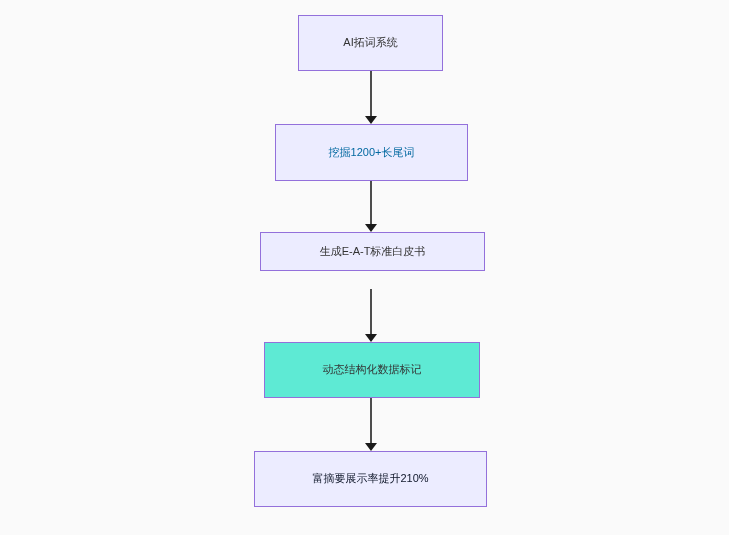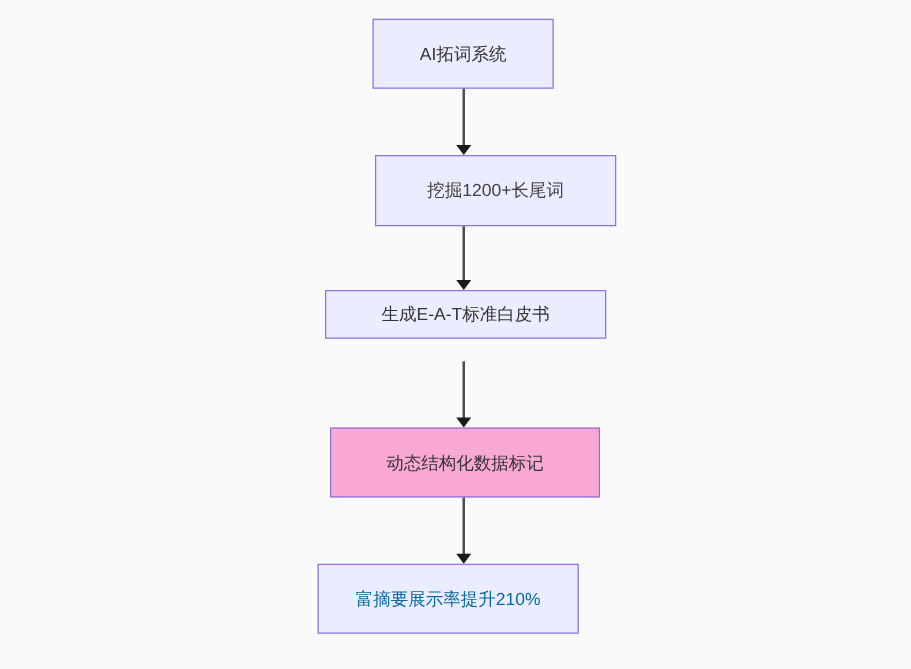--- a/index.html
+++ b/index.html
@@ -20,21 +20,21 @@
     width: 729px;
     height: 535px;
   }
   .node {
     position: absolute;
     box-sizing: border-box;
     border: 1px solid;
     display: flex;
     align-items: center;
     justify-content: center;
-    font-size: 14px;
+    font-size: 11px;
     line-height: 1.2;
     text-align: center;
     white-space: nowrap;
   }
   .edge-line {
     position: absolute;
     width: 2px;
   }
   .edge-head {
     position: absolute;
@@ -42,24 +42,24 @@
     height: 0;
     border-left: 6px solid transparent;
     border-right: 6px solid transparent;
   }
 </style>
 </head>
 <body style="background: rgb(250, 250, 250);">
 
 <div id="canvas" style="background: rgb(250, 250, 250);">
     <div class="node" style="left: 298px; top: 15px; width: 145px; height: 56px; background: rgb(236, 236, 255); border-color: rgb(147, 112, 219); color: rgb(51, 51, 51);">AI拓词系统</div>
-    <div class="node" style="left: 275px; top: 124px; width: 193px; height: 57px; background: rgb(236, 236, 255); border-color: rgb(147, 112, 219); color: #404040; margin-left: 25px;">挖掘1200+长尾词</div>
+    <div class="node" style="left: 275px; top: 124px; width: 193px; height: 57px; background: rgb(236, 236, 255); border-color: rgb(147, 112, 219); color: #0369a1;">挖掘1200+长尾词</div>
     <div class="node" style="left: 260px; top: 232px; width: 225px; height: 39px; background: rgb(236, 236, 255); border-color: rgb(147, 112, 219); color: rgb(51, 51, 51);">生成E-A-T标准白皮书</div>
-    <div class="node" style="left: 264px; top: 342px; width: 216px; height: 56px; background: #f9a8d4; border-color: rgb(147, 112, 219); color: rgb(51, 51, 51);">动态结构化数据标记</div>
-    <div class="node" style="left: 254px; top: 451px; width: 209px; height: 56px; background: rgb(236, 236, 255); border-color: rgb(147, 112, 219); color: #0369a1;">富摘要展示率提升210%</div>
+    <div class="node" style="left: 264px; top: 342px; width: 216px; height: 56px; background: #5eead4; border-color: rgb(147, 112, 219); color: rgb(51, 51, 51);">动态结构化数据标记</div>
+    <div class="node" style="left: 254px; top: 451px; width: 233px; height: 56px; background: rgb(236, 236, 255); border-color: rgb(147, 112, 219); color: #0f172a;">富摘要展示率提升210%</div>
     <div class="edge-line" style="left: 370px; top: 71px; height: 46px; background: rgb(77, 77, 77);"></div>
     <div class="edge-head" style="left: 365px; top: 116px; border-top: 8px solid rgb(26, 26, 26);"></div>
     <div class="edge-line" style="left: 370px; top: 181px; height: 44px; background: rgb(77, 77, 77);"></div>
     <div class="edge-head" style="left: 365px; top: 224px; border-top: 8px solid rgb(26, 26, 26);"></div>
     <div class="edge-line" style="left: 370px; top: 289px; height: 46px; background: rgb(77, 77, 77);"></div>
     <div class="edge-head" style="left: 365px; top: 334px; border-top: 8px solid rgb(26, 26, 26);"></div>
     <div class="edge-line" style="left: 370px; top: 398px; height: 46px; background: rgb(77, 77, 77);"></div>
     <div class="edge-head" style="left: 365px; top: 443px; border-top: 8px solid rgb(26, 26, 26);"></div>
   </div>
 

